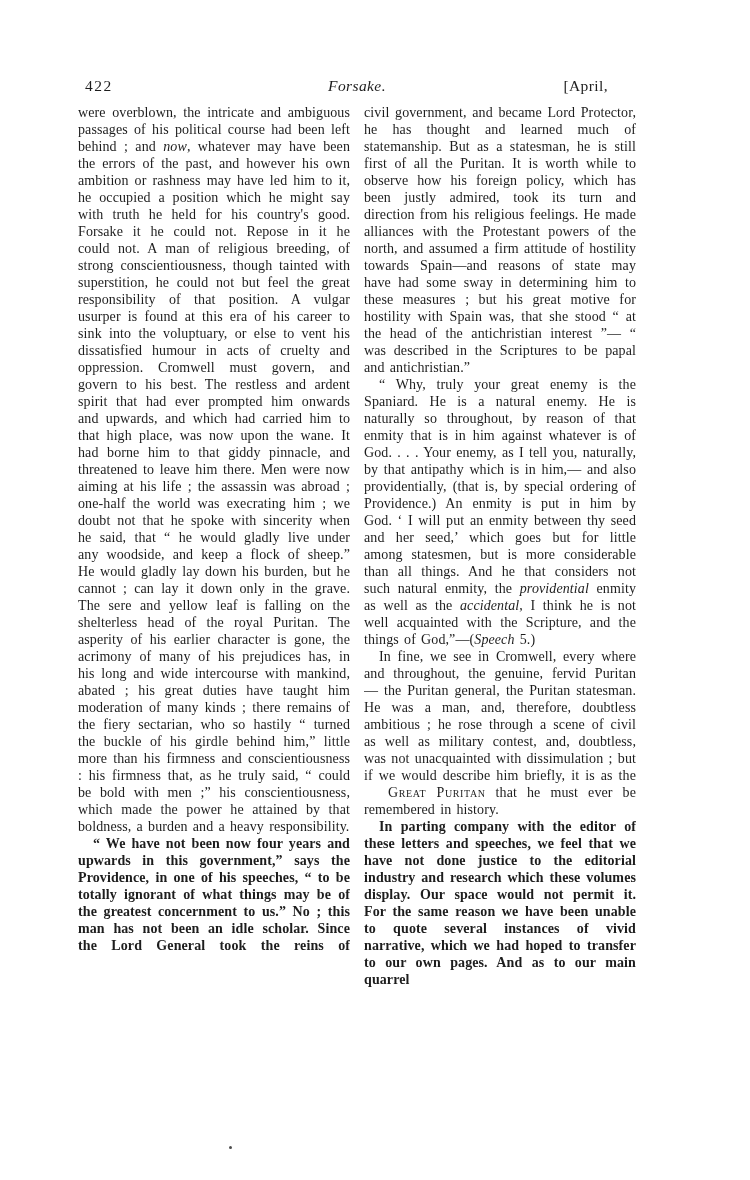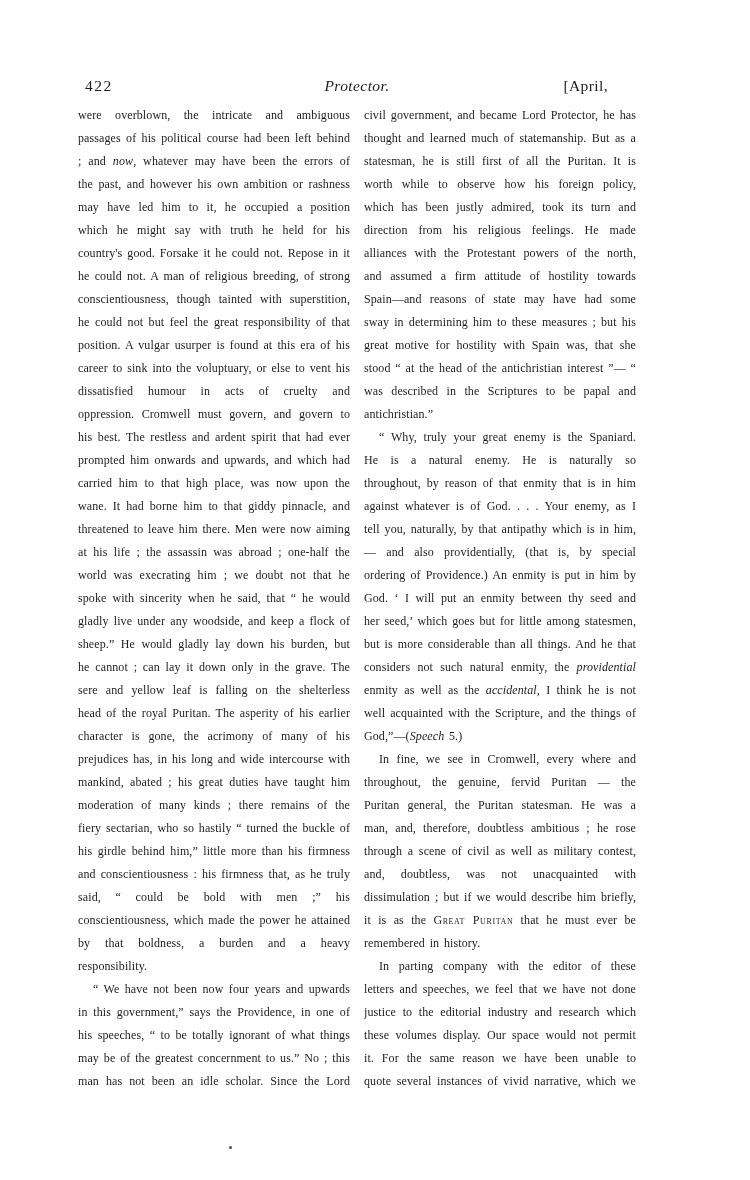--- a/index.html
+++ b/index.html
@@ -52,51 +52,51 @@
   }
   .columns {
     display: flex;
     gap: 14px;
     margin-top: 9px;
   }
   .col {
     width: 290px;
     height: 992px;
     overflow: hidden;
-    font-size: 12px;
-    line-height: 23px;
+    font-size: 14px;
+    line-height: 17px;
     text-align: justify;
     word-spacing: 1.6px;
     letter-spacing: 0.1px;
   }
   .col p {
     margin: 0;
     text-align: justify;
   }
   .col p.indent { text-indent: 15px; }
-  .col p.continues { text-align-last: justify; }
+  .col p.continues { text-align-last: justify; font-weight: bold; }
   .italic { font-style: italic; }
-  .smallcaps { font-variant: small-caps; letter-spacing: 0.6px; }
+  .smallcaps { font-variant: small-caps; letter-spacing: 0.6px; margin-left: 24px; }
   .scan-speck {
     position: absolute;
     left: 229px;
     top: 1146px;
     width: 3px;
     height: 3px;
     background: #4c4c4c;
     border-radius: 50%;
   }
 </style>
 </head>
 <body>
 
 <div class="page">
   <div class="running-header">
     <span class="page-num">422</span>
-    <span class="running-title">Protector.</span>
+    <span class="running-title">Forsake.</span>
     <span class="issue-label">[April,</span>
   </div>
   <div class="columns">
     <div class="col">
         <p class=""><span>were overblown, the intricate and ambiguous passages of his political course had been left behind ; and </span><span class="italic">now</span><span>, whatever may have been the errors of the past, and however his own ambition or rashness may have led him to it, he occupied a position which he might say with truth he held for his country's good.  Forsake it he could not.  Repose in it he could not.  A man of religious breeding, of strong conscientiousness, though tainted with superstition, he could not but feel the great responsibility of that position. A vulgar usurper is found at this era of his career to sink into the voluptuary, or else to vent his dissatisfied humour in acts of cruelty and oppression.  Cromwell must govern, and govern to his best.  The restless and ardent spirit that had ever prompted him onwards and upwards, and which had carried him to that high place, was now upon the wane.  It had borne him to that giddy pinnacle, and threatened to leave him there.  Men were now aiming at his life ; the assassin was abroad ; one-half the world was execrating him ; we doubt not that he spoke with sincerity when he said, that “ he would gladly live under any woodside, and keep a flock of sheep.”  He would gladly lay down his burden, but he cannot ; can lay it down only in the grave.  The sere and yellow leaf is falling on the shelterless head of the royal Puritan. The asperity of his earlier character is gone, the acrimony of many of his prejudices has, in his long and wide intercourse with mankind, abated ; his great duties have taught him moderation of many kinds ; there remains of the fiery sectarian, who so hastily “ turned the buckle of his girdle behind him,” little more than his firmness and conscientiousness : his firmness that, as he truly said, “ could be bold with men ;” his conscientiousness, which made the power he attained by that boldness, a burden and a heavy responsibility.</span></p>
         <p class="indent continues"><span>“ We have not been now four years and upwards in this government,” says the Providence, in one of his speeches, “ to be totally ignorant of what things may be of the greatest concernment to us.”  No ; this man has not been an idle scholar.  Since the Lord General took the reins of</span></p>
       </div>
     <div class="col">
         <p class=""><span>civil government, and became Lord Protector, he has thought and learned much of statemanship.  But as a statesman, he is still first of all the Puritan.  It is worth while to observe how his foreign policy, which has been justly admired, took its turn and direction from his religious feelings.  He made alliances with the Protestant powers of the north, and assumed a firm attitude of hostility towards Spain—and reasons of state may have had some sway in determining him to these measures ; but his great motive for hostility with Spain was, that she stood “ at the head of the antichristian interest ”— “ was described in the Scriptures to be papal and antichristian.”</span></p>
         <p class="indent"><span>“ Why, truly your great enemy is the Spaniard.  He is a natural enemy. He is naturally so throughout, by reason of that enmity that is in him against whatever is of God.  .  .  . Your enemy, as I tell you, naturally, by that antipathy which is in him,— and also providentially, (that is, by special ordering of Providence.)  An enmity is put in him by God.  ‘ I will put an enmity between thy seed and her seed,’ which goes but for little among statesmen, but is more considerable than all things.  And he that considers not such natural enmity, the </span><span class="italic">providential</span><span> enmity as well as the </span><span class="italic">accidental</span><span>, I think he is not well acquainted with the Scripture, and the things of God,”—(</span><span class="italic">Speech</span><span> 5.)</span></p>

